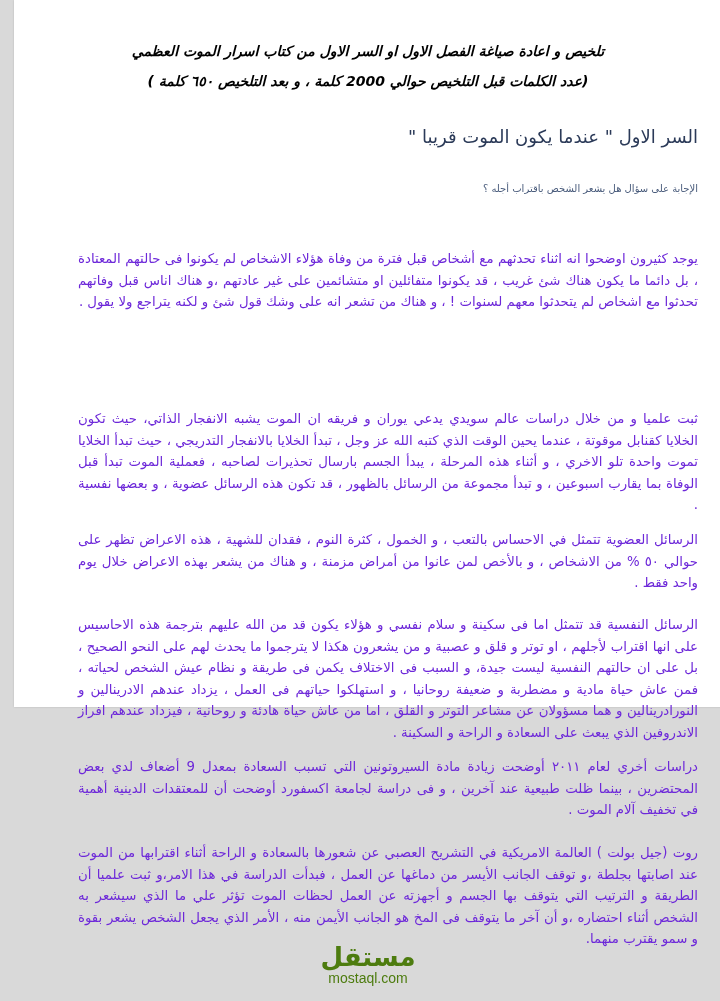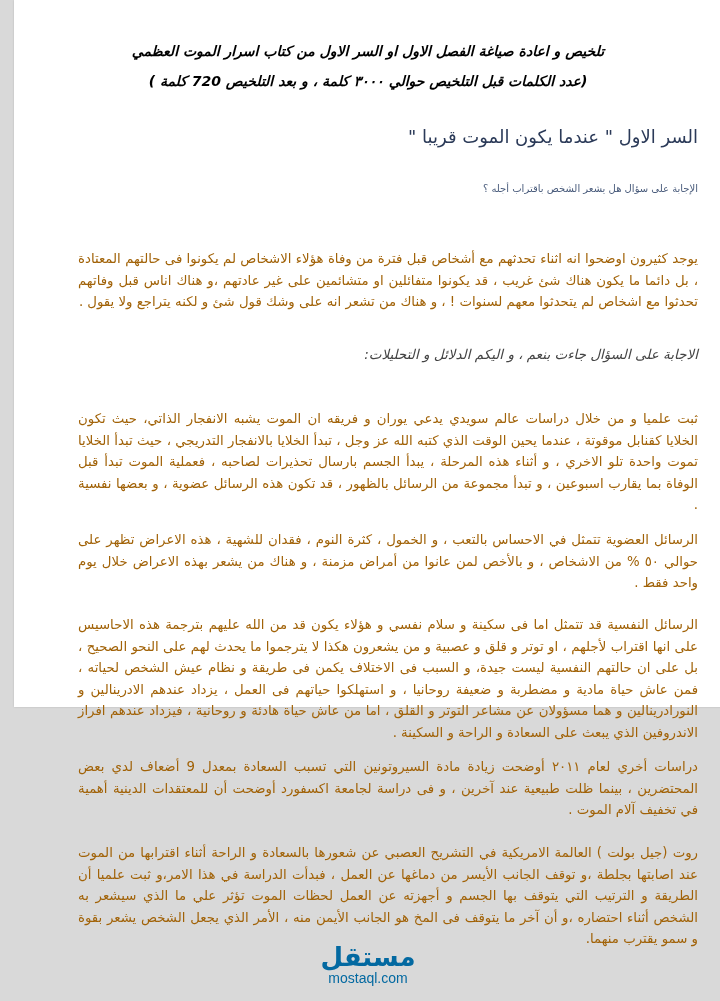--- a/index.html
+++ b/index.html
@@ -66,66 +66,65 @@
       text-align: right;
     }
     .para {
       position: absolute;
       right: 24px;
       width: 620px;
       font-size: 13.3px;
       line-height: 21.5px;
       text-align: justify;
       text-align-last: right;
-      color: #a16207;
+      color: #6d28d9;
     }
     .p1 { top: 235px; }
     .p2 { top: 395px; }
     .p3 { top: 516px; margin-left: 48px; }
     .p4 { top: 601px; }
     .p5 { top: 743px; }
     .p6 { top: 829px; }
     .watermark {
       position: absolute;
       left: 304px;
       top: 943px;
       width: 100px;
       text-align: center;
       direction: ltr;
-      color: #0369a1;
+      color: #4d7c0f;
     }
     .watermark .wm-ar {
       font-size: 26px;
       font-weight: bold;
       line-height: 28px;
       direction: rtl;
     }
     .watermark .wm-en {
       font-size: 14px;
       line-height: 14px;
       font-family: "Liberation Sans", sans-serif;
     }
   </style>
 </head>
 <body>
 
 <div class="page">
 
   <div class="title-block">
     <div>تلخيص و اعادة صياغة الفصل الاول او السر الاول من كتاب اسرار الموت العظمي</div>
-    <div>(عدد الكلمات قبل التلخيص حوالي ٣٠٠٠ كلمة ، و بعد التلخيص 720 كلمة )</div>
+    <div>(عدد الكلمات قبل التلخيص حوالي 2000 كلمة ، و بعد التلخيص ٦٥٠ كلمة )</div>
   </div>
 
   <div class="section-heading">السر الاول " عندما يكون الموت قريبا "</div>
 
   <div class="sub-heading">الإجابة على سؤال هل يشعر الشخص باقتراب أجله ؟</div>
 
   <p class="para p1">يوجد كثيرون اوضحوا انه اثناء تحدثهم مع أشخاص قبل فترة من وفاة هؤلاء الاشخاص لم يكونوا فى حالتهم المعتادة ، بل دائما ما يكون هناك شئ غريب ، قد يكونوا متفائلين او متشائمين على غير عادتهم ،و هناك اناس قبل وفاتهم تحدثوا مع اشخاص لم يتحدثوا معهم لسنوات ! ، و هناك من تشعر انه على وشك قول شئ و لكنه يتراجع ولا يقول .</p>
 
-  <div class="italic-heading">الاجابة على السؤال جاءت بنعم ، و اليكم الدلائل و التحليلات:</div>
 
   <p class="para p2">ثبت علميا و من خلال دراسات عالم سويدي يدعي يوران و فريقه ان الموت يشبه الانفجار الذاتي، حيث تكون الخلايا كقنابل موقوتة ، عندما يحين الوقت الذي كتبه الله عز وجل ، تبدأ الخلايا بالانفجار التدريجي ، حيث تبدأ الخلايا تموت واحدة تلو الاخري ، و أثناء هذه المرحلة ، يبدأ الجسم بارسال تحذيرات لصاحبه ، فعملية الموت تبدأ قبل الوفاة بما يقارب اسبوعين ، و تبدأ مجموعة من الرسائل بالظهور ، قد تكون هذه الرسائل عضوية ، و بعضها نفسية .</p>
 
   <p class="para p3">الرسائل العضوية تتمثل في الاحساس بالتعب ، و الخمول ، كثرة النوم ، فقدان للشهية ، هذه الاعراض تظهر على حوالي ٥٠ % من الاشخاص ، و بالأخص لمن عانوا من أمراض مزمنة ، و هناك من يشعر بهذه الاعراض خلال يوم واحد فقط .</p>
 
   <p class="para p4">الرسائل النفسية قد تتمثل اما فى سكينة و سلام نفسي و هؤلاء يكون قد من الله عليهم بترجمة هذه الاحاسيس على انها اقتراب لأجلهم ، او توتر و قلق و عصبية و من يشعرون هكذا لا يترجموا ما يحدث لهم على النحو الصحيح ، بل على ان حالتهم النفسية ليست جيدة، و السبب فى الاختلاف يكمن فى طريقة و نظام عيش الشخص لحياته ، فمن عاش حياة مادية و مضطربة و ضعيفة روحانيا ، و استهلكوا حياتهم فى العمل ، يزداد عندهم الادرينالين و النورادرينالين و هما مسؤولان عن مشاعر التوتر و القلق ، اما من عاش حياة هادئة و روحانية ، فيزداد عندهم افراز الاندروفين الذي يبعث على السعادة و الراحة و السكينة .</p>
 
   <p class="para p5">دراسات أخري لعام ٢٠١١ أوضحت زيادة مادة السيروتونين التي تسبب السعادة بمعدل 9 أضعاف لدي بعض المحتضرين ، بينما ظلت طبيعية عند آخرين ، و فى دراسة لجامعة اكسفورد أوضحت أن للمعتقدات الدينية أهمية في تخفيف آلام الموت .</p>
 
   <p class="para p6">روت  (جيل بولت ) العالمة الامريكية في التشريح العصبي عن شعورها بالسعادة و الراحة أثناء اقترابها من الموت عند اصابتها بجلطة ،و توقف الجانب الأيسر من دماغها عن العمل   ، فبدأت الدراسة في هذا الامر،و ثبت علميا أن الطريقة و الترتيب التي يتوقف بها الجسم و أجهزته عن العمل لحظات الموت تؤثر علي ما الذي سيشعر به الشخص أثناء احتضاره ،و أن آخر ما يتوقف فى المخ هو الجانب الأيمن منه ، الأمر الذي يجعل الشخص يشعر بقوة و سمو يقترب منهما.</p>

